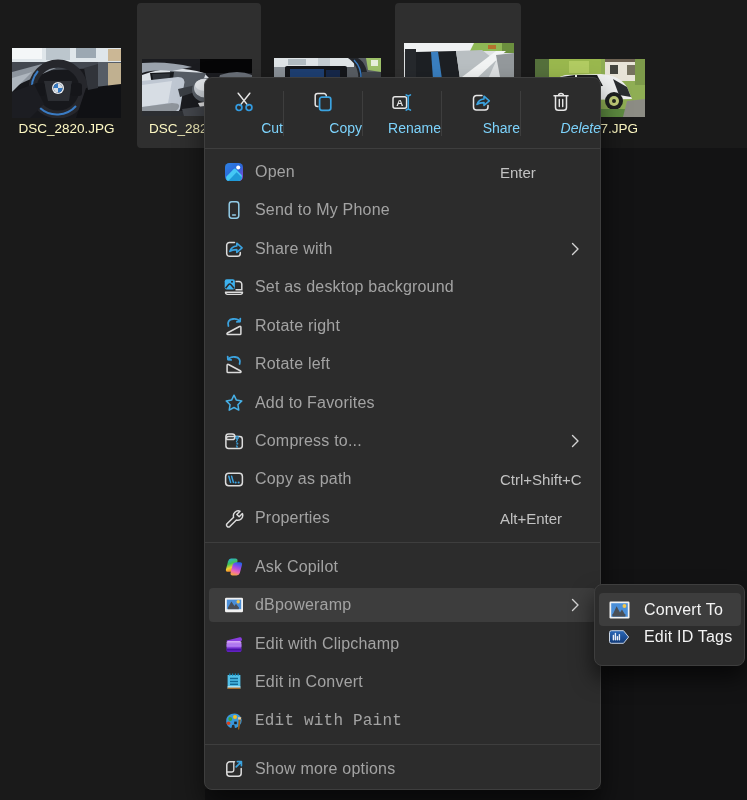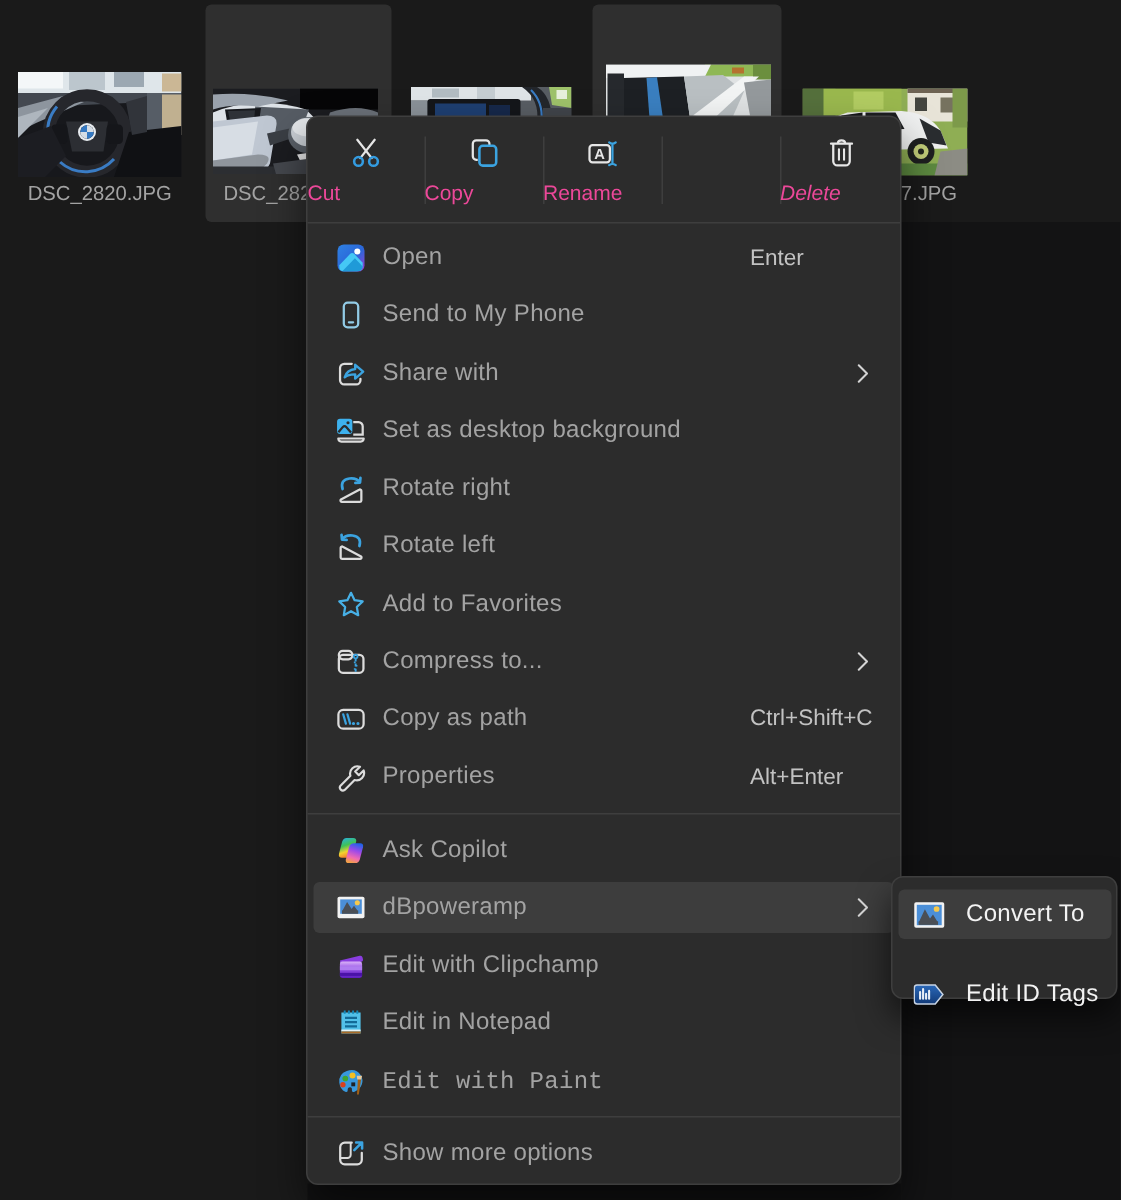--- a/index.html
+++ b/index.html
@@ -1,23 +1,23 @@
 <!DOCTYPE html>
 <html><head>
 <meta charset="utf-8">
 <style>
   html,body{margin:0;padding:0;}
   body{width:747px;height:800px;background:#1a1a1a;font-family:"Liberation Sans",sans-serif;position:relative;overflow:hidden;}
   .abs{position:absolute;}
   .tile{position:absolute;background:#2f2f2f;border-radius:4px;}
-  .flabel{position:absolute;color:#a3a3a3;font-size:13.5px;text-align:center;white-space:nowrap;}
+  .flabel{position:absolute;color:#fef9c3;font-size:13.5px;text-align:center;white-space:nowrap;}
   .menu{position:absolute;left:204px;top:77px;width:397px;height:713px;background:#2c2c2c;border:1px solid #3e3e3e;border-radius:8px;box-sizing:border-box;box-shadow:0 16px 28px rgba(0,0,0,0.55);z-index:10;}
   .tbcell{position:absolute;top:0;height:70px;text-align:center;}
   .tbdiv{position:absolute;top:13px;width:1px;height:45px;background:#3e3e3e;}
-  .tblabel{position:absolute;width:100%;top:42px;font-size:14px;color:#ec4899;text-align:left;}
+  .tblabel{position:absolute;width:100%;top:42px;font-size:14px;color:#7dd3fc;text-align:right;}
   .tbicon{position:absolute;left:50%;top:13px;transform:translateX(-50%);}
   .hsep{position:absolute;left:0;width:100%;height:1px;background:#3e3e3e;}
   .row{position:absolute;left:0;width:100%;height:38px;}
   .ric{position:absolute;left:19px;top:50%;transform:translateY(-50%);width:20px;height:20px;}
   .rtx{position:absolute;left:50px;top:50%;transform:translateY(-50%);font-size:16px;letter-spacing:0.2px;color:#a3a3a3;white-space:nowrap;}
   .rsc{position:absolute;left:295px;top:50%;transform:translateY(-50%);font-size:15px;color:#c2c2c2;white-space:nowrap;}
   .rch{position:absolute;left:365px;top:50%;transform:translateY(-50%);}
   .hl{position:absolute;left:4px;right:4px;top:2px;bottom:2px;background:#3d3d3d;border-radius:4px;}
   .submenu{position:absolute;left:594px;top:584px;width:151px;height:82px;background:#2c2c2c;border:1px solid #3e3e3e;border-radius:8px;box-sizing:border-box;box-shadow:0 12px 22px rgba(0,0,0,0.6);z-index:20;}
   .srow{position:absolute;left:0;width:100%;height:33px;}
@@ -169,20 +169,27 @@
     <div class="tblabel">Copy</div>
   </div>
   <div class="tbcell" style="left:157px;width:79px;">
     <svg class="tbicon" width="22" height="22" viewBox="0 0 22 22" fill="none">
       <rect x="2" y="5.8" width="13.6" height="11.4" rx="2" stroke="#e6e6e6" stroke-width="1.5"></rect>
       <text x="5.2" y="14.8" font-family="Liberation Sans" font-size="9.8" fill="#e6e6e6" font-weight="bold">A</text>
       <path d="M17.3 5 V18 M15.1 3.9 Q17.3 5.6 19.5 3.9 M15.1 19.1 Q17.3 17.4 19.5 19.1" stroke="#3ba3e0" stroke-width="1.5" stroke-linecap="round" fill="none"></path>
     </svg>
     <div class="tblabel">Rename</div>
   </div>
+  <div class="tbcell" style="left:236px;width:79px;">
+    <svg class="tbicon" width="22" height="22" viewBox="0 0 22 22" fill="none">
+      <path d="M12 4.5 H6.5 A3 3 0 0 0 3.5 7.5 V16 A3 3 0 0 0 6.5 19 H15 A3 3 0 0 0 18 16 V14.5" stroke="#e6e6e6" stroke-width="1.5" stroke-linecap="round"></path>
+      <path d="M7 13.5 Q8.5 8.5 14 8 L14 5.2 L19.3 9.8 L14 14.4 L14 11.6 Q9.5 11.5 7 13.5 Z" stroke="#3ba3e0" stroke-width="1.6" stroke-linejoin="round" fill="none"></path>
+    </svg>
+    <div class="tblabel">Share</div>
+  </div>
   <div class="tbcell" style="left:315px;width:81px;font-style:italic;">
     <svg class="tbicon" width="22" height="22" viewBox="0 0 22 22" fill="none">
       <path d="M8.6 4.5 Q8.6 2.5 11 2.5 Q13.4 2.5 13.4 4.5" stroke="#e6e6e6" stroke-width="1.5"></path>
       <path d="M4 4.8 H18" stroke="#e6e6e6" stroke-width="1.5" stroke-linecap="round"></path>
       <path d="M5.5 4.8 V16.5 A2.8 2.8 0 0 0 8.3 19.3 H13.7 A2.8 2.8 0 0 0 16.5 16.5 V4.8" stroke="#e6e6e6" stroke-width="1.5"></path>
       <path d="M9.3 8.5 V15.5 M12.7 8.5 V15.5" stroke="#e6e6e6" stroke-width="1.4" stroke-linecap="round"></path>
     </svg>
     <div class="tblabel">Delete</div>
   </div>
 
@@ -348,21 +355,21 @@
   </div>
 
   <div class="row" style="top:585px;">
     <svg class="ric" viewBox="0 0 20 20">
       <rect x="3.6" y="3" width="12.8" height="14" fill="#52c0e8"></rect>
       <rect x="3.6" y="14.4" width="12.8" height="1.2" fill="#e8f4f8"></rect>
       <rect x="3.6" y="15.6" width="12.8" height="1.4" fill="#a96a28"></rect>
       <path d="M5.8 1.6 V3.8 M8.6 1.6 V3.8 M11.4 1.6 V3.8 M14.2 1.6 V3.8" stroke="#1588b8" stroke-width="1.3"></path>
       <path d="M6 6.6 H14 M6 9.4 H14 M6 12.2 H14" stroke="#136a96" stroke-width="1.5"></path>
     </svg>
-    <div class="rtx">Edit in Notepad</div>
+    <div class="rtx">Edit in Convert</div>
   </div>
 
   <div class="row" style="top:624px;font-family:Liberation Mono, monospace;">
     <svg class="ric" viewBox="0 0 20 20">
       <path d="M2.2 10.8 Q1.6 5 7.2 3 Q13.2 1 16.4 5.6 Q18.4 8.6 17.2 12 Q16 15.2 12.4 16.8 Q10.4 17.6 10.6 15.6 Q10.8 13.6 9.2 13.8 Q7.6 14 7.8 15.8 Q7.9 17.4 6.2 16.8 Q2.8 15.4 2.2 10.8 Z" fill="#3898dc"></path>
       <circle cx="6.2" cy="8" r="1.9" fill="#3ea432"></circle>
       <circle cx="11" cy="6" r="2" fill="#f5c022"></circle>
       <circle cx="4.6" cy="12.2" r="1.8" fill="#d8401c"></circle>
       <rect x="10.2" y="10.6" width="2.6" height="2.6" fill="#1d2126"></rect>
       <path d="M14.6 8.2 L16.8 8.2 L15.2 18.6 L14 18.6 Z" fill="#a06018"></path>
@@ -388,21 +395,21 @@
     <div class="hl" style="left:4px;right:3px;top:0;bottom:0;"></div>
     <svg class="sic" width="21" height="18" viewBox="0 0 21 18">
       <rect x="0.5" y="0.5" width="20" height="17" rx="1.2" fill="#f2f2f2"></rect>
       <rect x="2.2" y="2.2" width="16.6" height="13.6" fill="#4b8fd8"></rect>
       <circle cx="15.4" cy="5" r="1.9" fill="#f5c84c"></circle>
       <path d="M3.4 14.2 L7.6 5.2 L11 11.4 L13 8.6 L16.4 14.2 Z" fill="#4a4f56"></path>
       <rect x="3.4" y="13.2" width="13" height="2.4" fill="#4a4f56"></rect>
     </svg>
     <div class="stx">Convert To</div>
   </div>
-  <div class="srow" style="top:61px;height:33px;text-decoration:underline;">
+  <div class="srow" style="top:35px;height:33px;text-decoration:underline;">
     <svg class="sic" width="21" height="14" viewBox="0 0 21 14">
       <defs>
           <linearGradient id="tag" x1="0" y1="0" x2="0" y2="1">
             <stop offset="0" stop-color="#2a68b8"></stop>
             <stop offset="1" stop-color="#123a78"></stop>
           </linearGradient>
         </defs>
       <path d="M2.4 0.7 H14.5 L19.6 7 L14.5 13.3 H2.4 A1.9 1.9 0 0 1 0.5 11.4 V2.6 A1.9 1.9 0 0 1 2.4 0.7 Z" fill="url(#tag)" stroke="#c8d4e4" stroke-width="1"></path>
       <path d="M4.4 9.8 V5.4 M6.4 9.8 V3.4 M8.4 9.8 V6.6 M10.4 9.8 V4.6" stroke="#e8eef6" stroke-width="1.4" stroke-linecap="round"></path>
     </svg>

